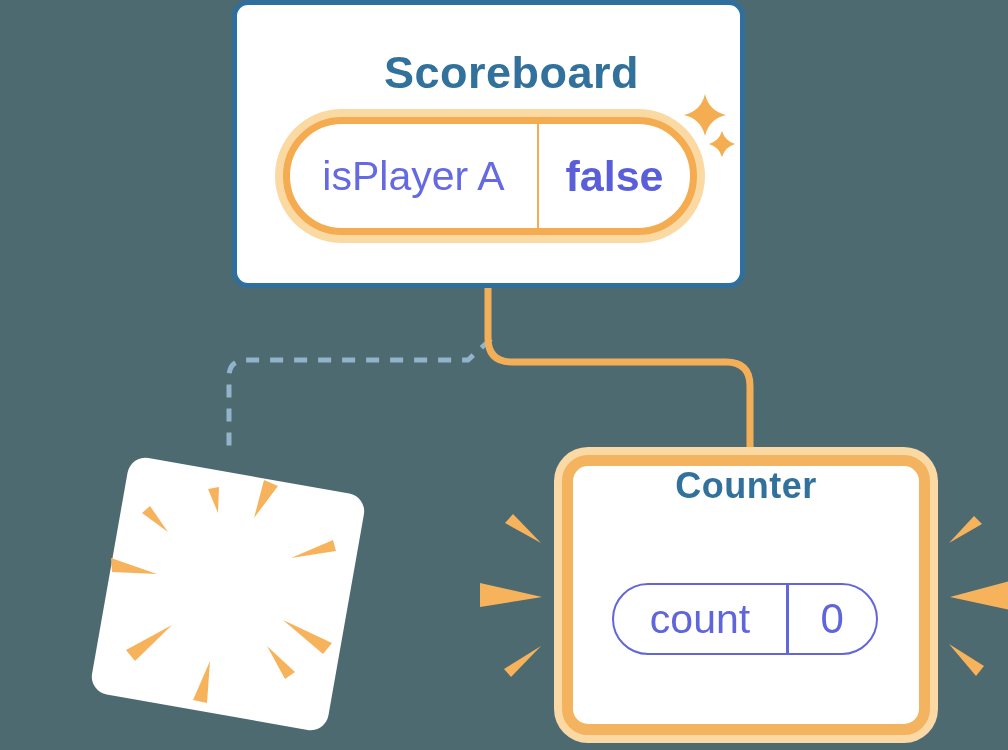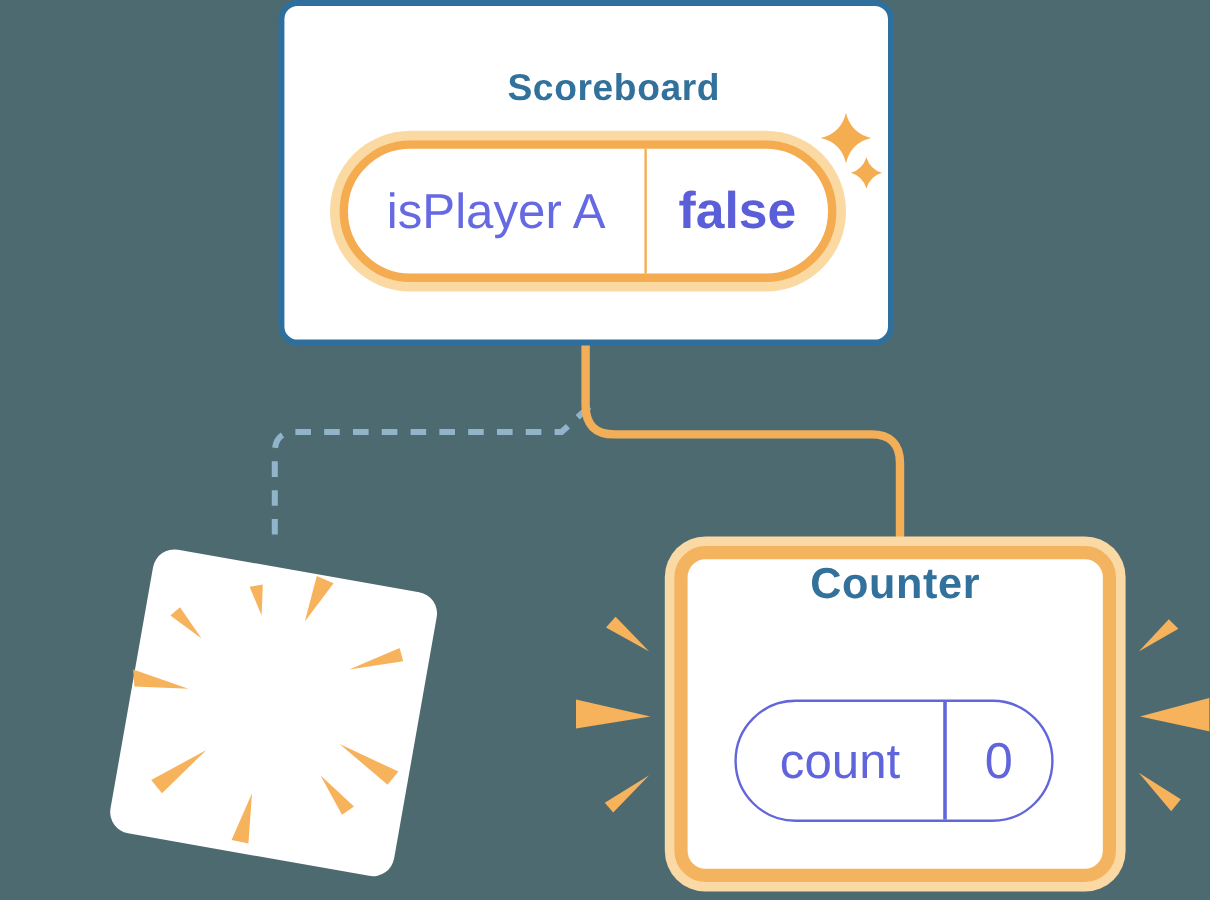--- a/index.html
+++ b/index.html
@@ -15,34 +15,34 @@
     border:5px solid #2f6f9e;border-radius:16px;
   }
   .counter{
     left:562px;top:455px;width:368px;height:280px;
     border:11px solid #f4b35e;border-radius:26px;
     box-shadow:0 0 0 8px #fbd9a4;
   }
   .card-title{
     text-align:center;font-weight:700;color:#31719c;letter-spacing:0.5px;
   }
-  .scoreboard .card-title{margin-top:47px;font-size:31px;line-height:42px;margin-left:46px;}
+  .scoreboard .card-title{margin-top:47px;font-size:45px;line-height:42px;margin-left:46px;}
   .counter .card-title{font-size:36px;line-height:40px;}
 
   .state-pill{
     position:absolute;display:flex;align-items:stretch;background:#ffffff;
     box-sizing:border-box;
   }
   .scoreboard .state-pill{
     left:46px;top:112px;width:414px;height:118px;
     border:7px solid #f5ab50;border-radius:60px;
     box-shadow:0 0 0 8px #fbd9a2;
   }
   .counter .state-pill{
-    left:39px;top:117px;width:266px;height:102px;
+    left:39px;top:117px;width:266px;height:72px;
     border:2.5px solid #6266db;border-radius:52px;
   }
   .pill-key,.pill-value{
     display:flex;align-items:center;justify-content:center;
   }
   .scoreboard .pill-key{width:247px;font-size:41px;color:#6569e2;}
   .scoreboard .pill-divider{width:2px;background:#f5ac52;}
   .scoreboard .pill-value{flex:1;font-size:43px;font-weight:700;color:#5a5fd9;}
   .counter .pill-key{width:172px;font-size:41px;color:#6065dc;}
   .counter .pill-divider{width:2.5px;background:#6266db;}

